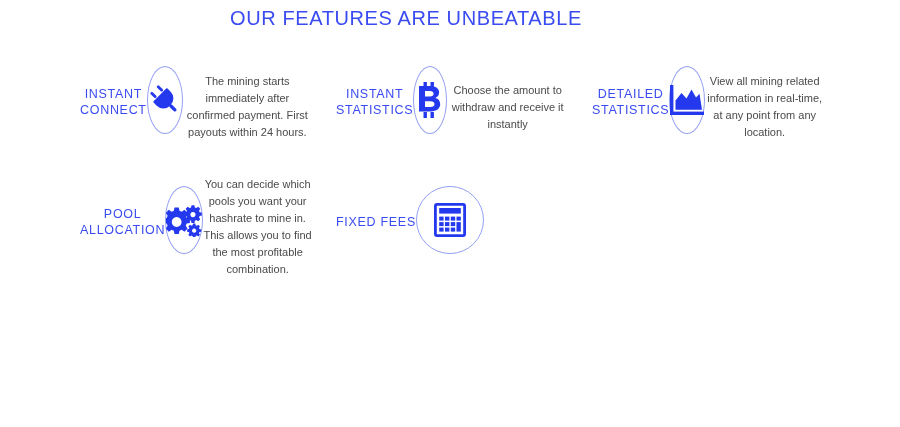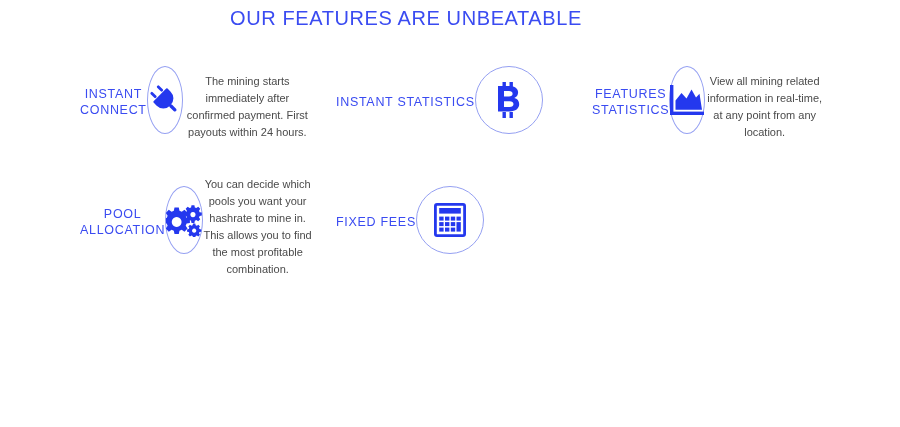--- a/index.html
+++ b/index.html
@@ -111,24 +111,25 @@
         <span>
           <svg width="32" height="36" viewBox="0 0 32 36" fill="#2438ee">
             <rect x="9.5" y="0" width="3.4" height="6"></rect>
             <rect x="16.5" y="0" width="3.4" height="6"></rect>
             <rect x="9.5" y="30" width="3.4" height="6"></rect>
             <rect x="16.5" y="30" width="3.4" height="6"></rect>
             <path d="M5 4 h11.5 c5.2 0 8.6 2.4 8.6 6.6 c0 2.7 -1.5 4.6 -3.8 5.4 c3 0.7 4.9 2.9 4.9 6.1 c0 4.6 -3.6 7.3 -9.4 7.3 H5 z M11 9 v5.6 h5 c2.2 0 3.6 -1 3.6 -2.8 c0 -1.8 -1.4 -2.8 -3.6 -2.8 z M11 19.2 v5.9 h5.6 c2.4 0 3.9 -1.1 3.9 -3 c0 -1.9 -1.5 -2.9 -3.9 -2.9 z"></path>
           </svg>
         </span>
       </div>
+      <p class="feature-desc">Choose the amount to withdraw and receive it instantly</p>
     </div>
 
     <div class="feature-card">
-      <div class="feature-title">FEATURES STATISTICS</div>
+      <div class="feature-title">DETAILED STATISTICS</div>
       <div class="icon-circle">
         <span>
           <svg width="34" height="30" viewBox="0 0 34 30" fill="#2438ee">
             <rect x="0" y="0" width="3.4" height="30"></rect>
             <rect x="0" y="26.6" width="34" height="3.4"></rect>
             <path d="M5.5 24.8 L5.5 15.5 L11.5 8 L16.5 13.5 L21.5 4.5 L26 12.5 L29.5 8.8 L32 24.8 Z"></path>
           </svg>
         </span>
       </div>
       <p class="feature-desc">View all mining related information in real-time, at any point from any location.</p>

